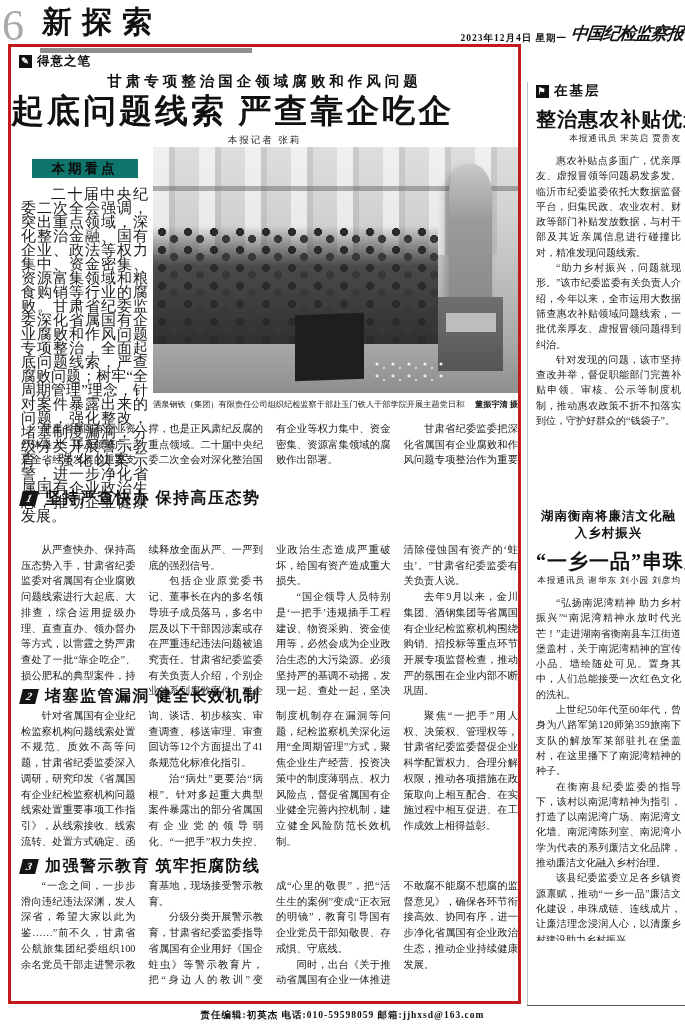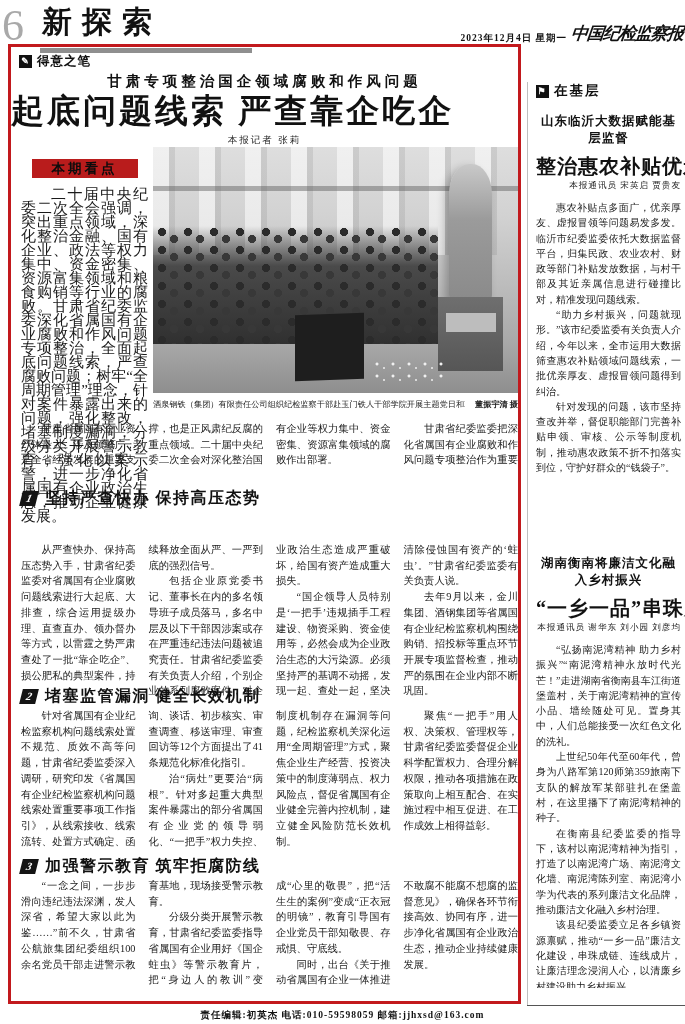--- a/index.html
+++ b/index.html
@@ -19,21 +19,21 @@
   
   .redbox{left:8px;top:44px;width:513px;height:960px;border:3px solid #c2191d;box-sizing:border-box;}
   .m-badge{left:8px;top:6px;display:flex;align-items:center;gap:5px;font-size:12.5px;font-weight:800;letter-spacing:1px;}
   .badge-ico{display:inline-block;width:13px;height:13px;background:#111;color:#fff;font-size:9px;
              line-height:13px;text-align:center;font-style:normal;}
   .m-kicker{left:0;right:0;top:25px;text-align:center;font-size:14.5px;font-weight:600;letter-spacing:4px;}
   .m-headline{left:0;right:0;top:42px;text-align:left;font-size:33px;font-weight:900;letter-spacing:3px;white-space:nowrap;}
   .m-byline{left:0;right:0;top:87px;text-align:center;font-size:9.5px;letter-spacing:2px;color:#222;}
 
   .m-highlights{left:10px;top:112px;width:127px;}
-  .hl-title{width:106px;height:19px;margin:0 auto 9px auto;background:#b91c1c;color:#0c0c0c;
+  .hl-title{width:106px;height:19px;margin:0 auto 9px auto;background:#0f766e;color:#0c0c0c;
             font-size:13.5px;font-weight:800;letter-spacing:3px;text-align:center;line-height:19px;}
   .hl-text{font-size:15px;line-height:14px;text-align:justify;text-indent:2em;color:#1a1a1a;}
 
   
   .m-photo{left:142px;top:100px;width:365px;height:246px;overflow:hidden;
            background:linear-gradient(180deg,#dedede 0%,#d2d2d2 28%,#bdbdbd 55%,#a8a8a8 80%,#8e8e8e 100%);}
   .ph-windows{position:absolute;left:0;top:0;width:100%;height:44%;
       background:repeating-linear-gradient(90deg,rgba(255,255,255,.55) 0 16px,rgba(120,120,120,.18) 16px 22px,rgba(255,255,255,0) 22px 46px);}
   .ph-beam{position:absolute;left:0;top:16%;width:100%;height:5px;background:rgba(90,90,90,.45);}
   .ph-crowd{position:absolute;left:0;top:32%;width:78%;height:48%;
@@ -165,21 +165,20 @@
 </div>
 
 <div class="abs sb-rule"></div>
 
 <div class="abs sidebar">
   <div class="sb-badge">
     <span class="badge-ico">⚑</span>
     <span>在基层</span>
   </div>
 
-  <div class="sb-kicker">山东临沂大数据赋能基层监督</div>
   <div class="sb-headline">整治惠农补贴优亲厚友</div>
   <div class="sb-byline">本报通讯员 宋英启 贾贵友</div>
   <div class="sb-body a1">
     <p>惠农补贴点多面广，优亲厚友、虚报冒领等问题易发多发。临沂市纪委监委依托大数据监督平台，归集民政、农业农村、财政等部门补贴发放数据，与村干部及其近亲属信息进行碰撞比对，精准发现问题线索。</p>
     <p>“助力乡村振兴，问题就现形。”该市纪委监委有关负责人介绍，今年以来，全市运用大数据筛查惠农补贴领域问题线索，一批优亲厚友、虚报冒领问题得到纠治。</p>
     <p>针对发现的问题，该市坚持查改并举，督促职能部门完善补贴申领、审核、公示等制度机制，推动惠农政策不折不扣落实到位，守护好群众的“钱袋子”。</p>
   </div>
 
   <div class="art2">
     <div class="sb-kicker">湖南衡南将廉洁文化融入乡村振兴</div>

